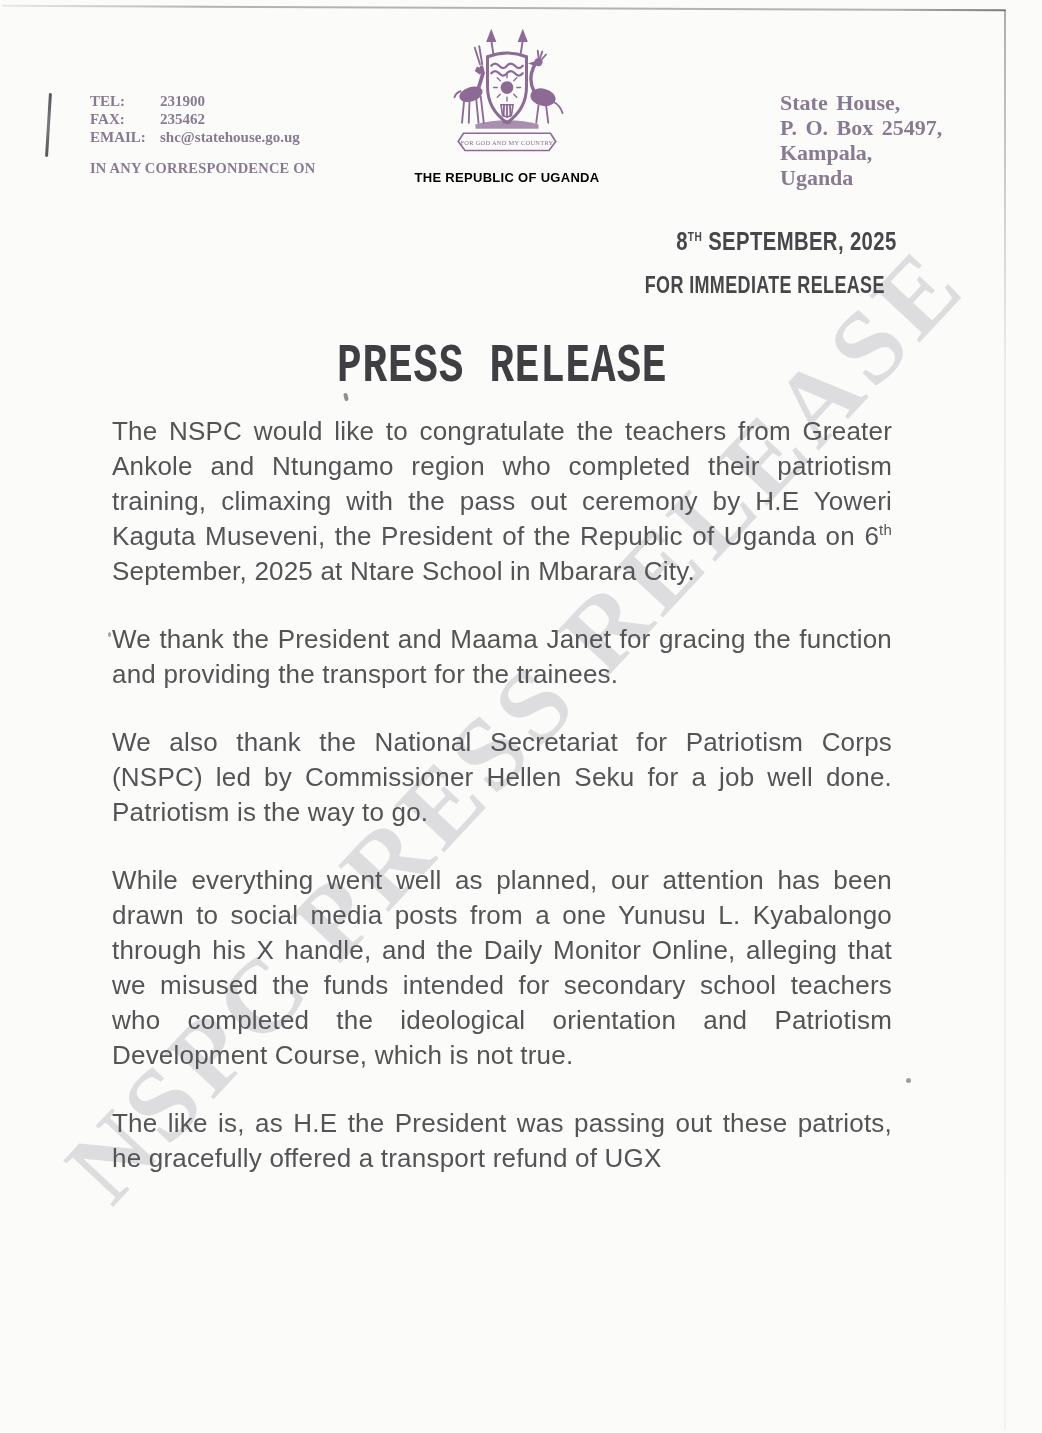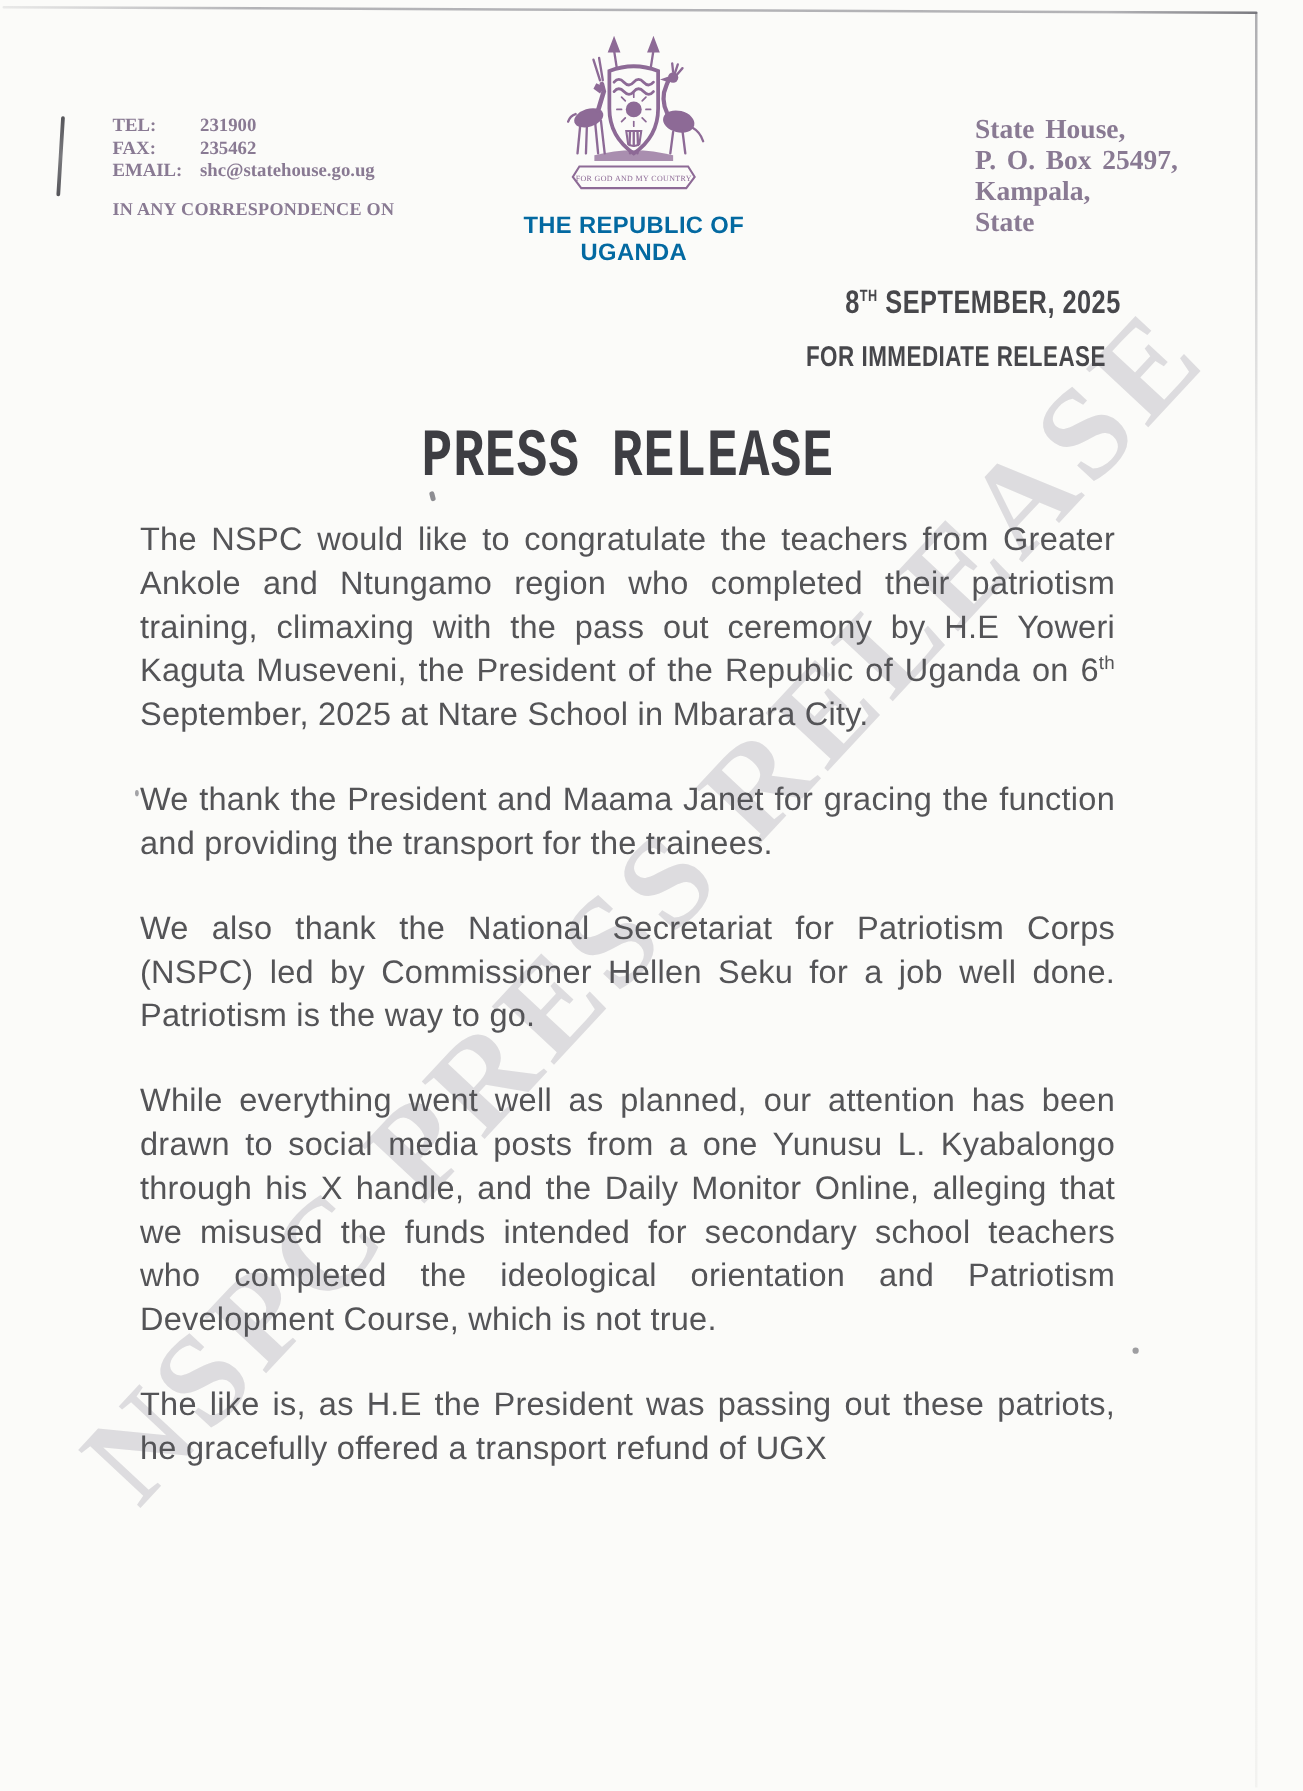--- a/index.html
+++ b/index.html
@@ -33,21 +33,21 @@
     font-family:"Liberation Serif",serif;font-weight:bold;font-size:15px;
     color:#897a93;line-height:18px;}
   .hdr-left .row{display:flex;}
   .hdr-left .lbl{width:70px;}
   .hdr-note{margin-top:13px;font-size:14.5px;line-height:19px;letter-spacing:.2px;}
   .hdr-right{position:absolute;left:780px;top:90px;z-index:2;
     font-family:"Liberation Serif",serif;font-weight:bold;font-size:22px;
     color:#897a93;line-height:25px;word-spacing:3px;}
   .crest{position:absolute;left:432px;top:28px;z-index:2;}
   .crest-caption{position:absolute;left:402px;top:170px;width:210px;z-index:2;
-    text-align:center;font-weight:bold;font-size:19px;color:#0369a1;
+    text-align:center;font-weight:bold;font-size:13px;color:#000000;
     letter-spacing:.3px;}
   .date-line{position:absolute;right:145px;top:226px;z-index:2;text-align:left;
     font-weight:bold;font-size:26px;color:#47474b;white-space:nowrap;}
   .date-line .cond,.release-tag .cond{display:inline-block;transform:scaleX(.78);transform-origin:right center;letter-spacing:.5px;}
   .date-line sup{font-size:13px;vertical-align:9px;}
   .release-tag{position:absolute;right:157px;top:272px;z-index:2;text-align:center;
     font-weight:bold;font-size:23px;color:#47474b;white-space:nowrap;}
   
   .title{position:absolute;left:112px;top:336px;width:780px;z-index:2;
     text-align:center;font-weight:bold;font-size:54px;color:#3e3e43;white-space:nowrap;font-family:Liberation Mono, monospace;}
@@ -149,21 +149,21 @@
       <path d="M42,140 L158,140 L165,151 L156,163 L44,163 L35,151 Z" fill="#fbfbf9" stroke-width="2.2"></path>
       <text x="100" y="155" text-anchor="middle" font-size="8.5" fill="#8d6a96" stroke="none" font-family="Liberation Serif, serif" letter-spacing="0.4">FOR GOD AND MY COUNTRY</text>
     </g>
   </svg>
   <div class="crest-caption">THE REPUBLIC OF UGANDA</div>
 
   <div class="hdr-right">
     <div>State House,</div>
     <div>P. O. Box 25497,</div>
     <div>Kampala,</div>
-    <div>State</div>
+    <div>Uganda</div>
   </div>
 
   <div class="date-line">
     <span class="cond"><span>8</span><sup>TH</sup><span> SEPTEMBER, 2025</span></span>
   </div>
   <div class="release-tag">
     <span class="cond">FOR IMMEDIATE RELEASE</span>
   </div>
 
   <div class="title">

